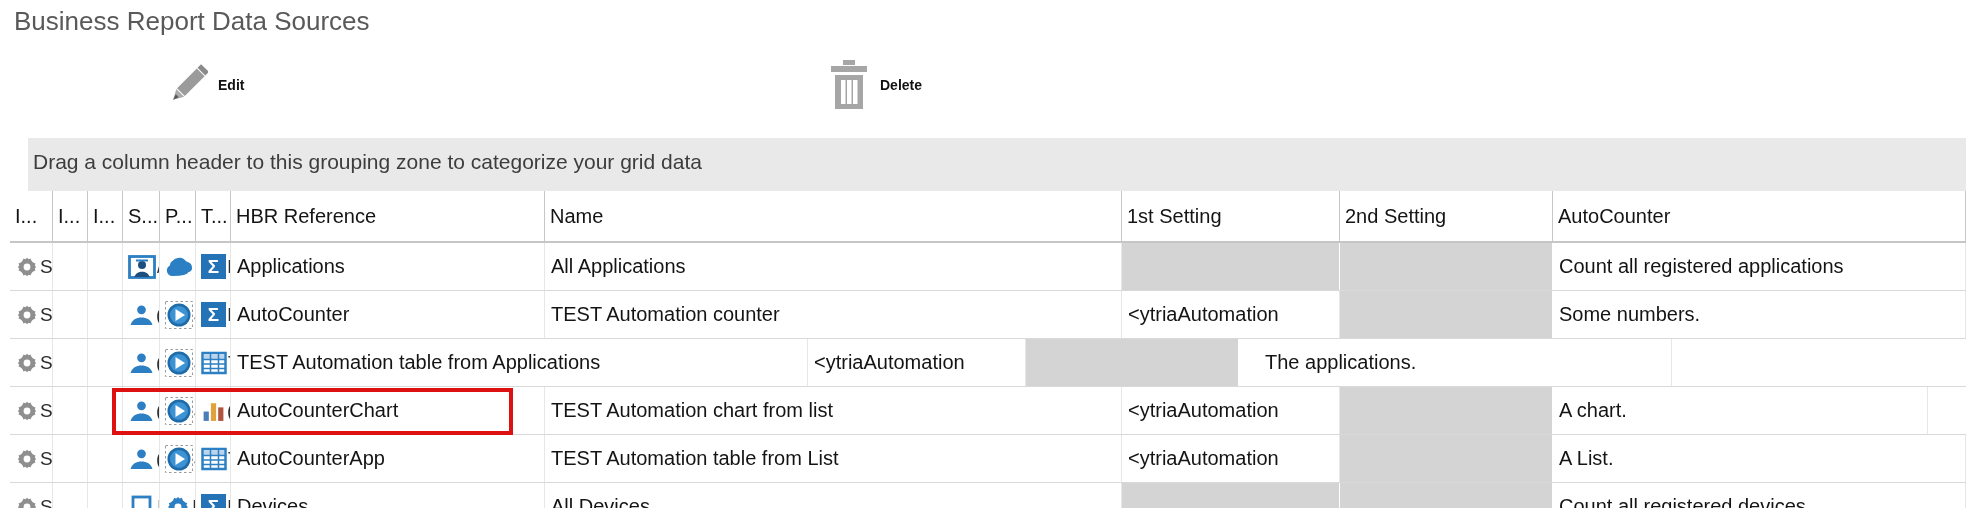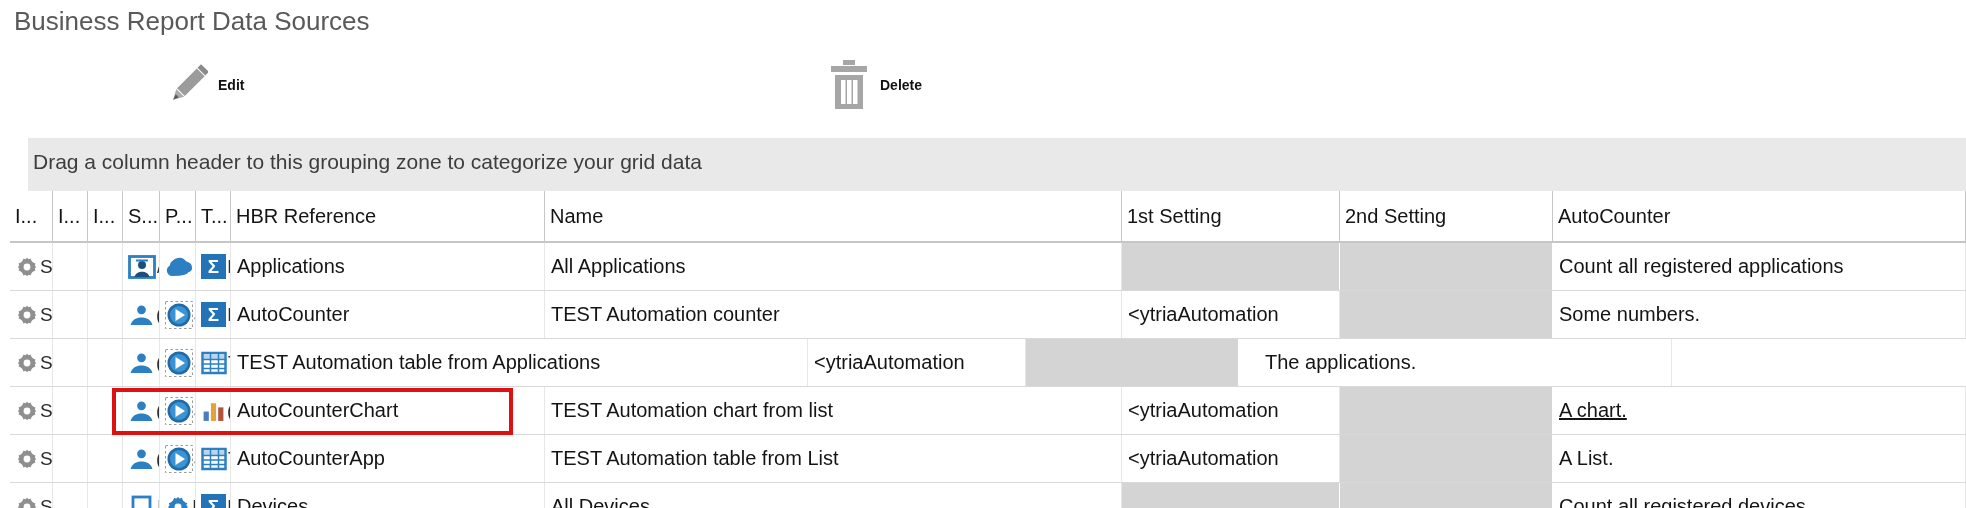--- a/index.html
+++ b/index.html
@@ -310,21 +310,21 @@
               <rect x="9.5" y="5" width="5" height="17" fill="#e2a23b"></rect>
               <rect x="16.5" y="9" width="5" height="13" fill="#b0543f"></rect>
             </svg>
           </span>
           <span class="frag">(</span>
         </div>
         <div class="cell text" style="width: 314px;">AutoCounterChart</div>
         <div class="cell text" style="width: 577px; text-align: center;">TEST Automation chart from list</div>
         <div class="cell text" style="width: 218px;">&lt;ytriaAutomation</div>
         <div class="cell text disabled" style="width: 213px;"></div>
-        <div class="cell text" style="width: 413px; text-decoration: underline;">A chart.</div>
+        <div class="cell text" style="width: 375px;">A chart.</div>
       </div>
       <div class="grid-row">
         <div class="cell" style="width: 43px;">
           <span class="icon">
             <svg width="24" height="24" viewBox="0 0 24 24">
               <rect x="5.5" y="5.5" width="13" height="13" fill="#8f8f8f" transform="rotate(45 12 12)"></rect>
               <rect x="5.5" y="5.5" width="13" height="13" fill="#8f8f8f" transform="rotate(22.5 12 12)"></rect>
               <rect x="5.5" y="5.5" width="13" height="13" fill="#8f8f8f" transform="rotate(67.5 12 12)"></rect>
               <circle cx="12" cy="12" r="7.5" fill="#8f8f8f"></circle>
               <circle cx="12" cy="12" r="3.4" fill="#ffffff"></circle>

